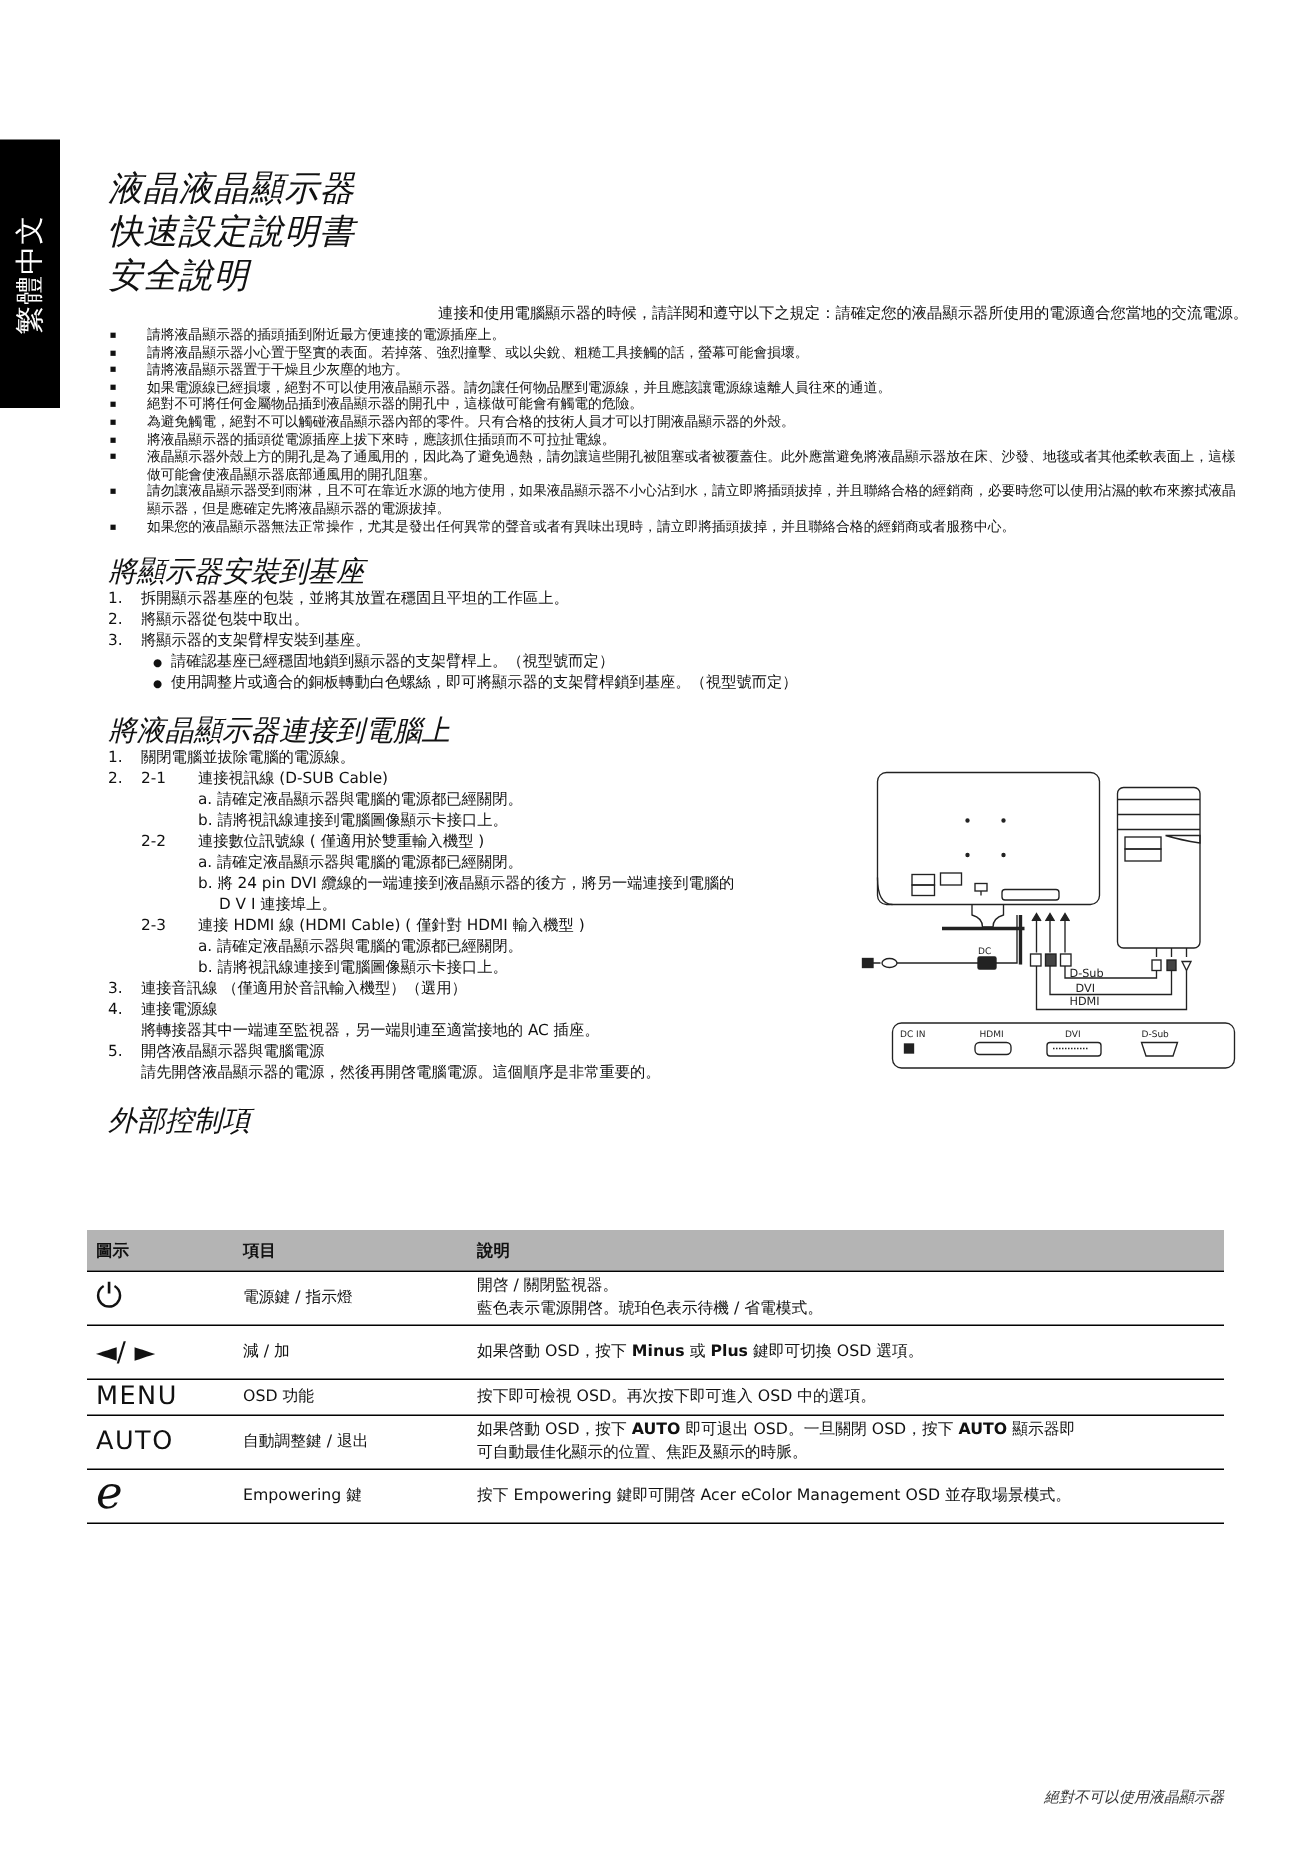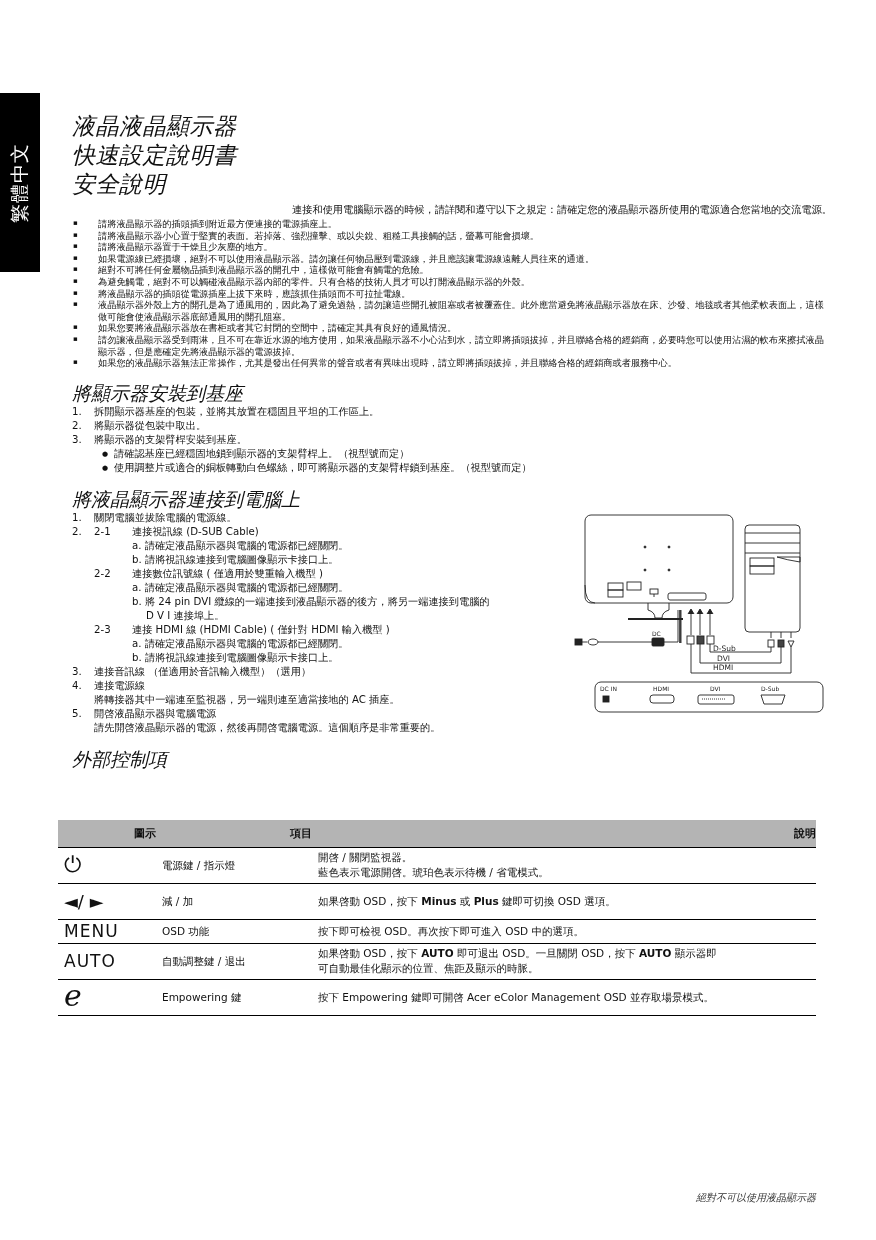--- a/index.html
+++ b/index.html
@@ -26,21 +26,21 @@
   .dots li { position: relative; padding-left: 12px; }
   .dots li::before { content: "●"; position: absolute; left: 0; top: 0; font-size: 7px; }
 
   .sub { position: relative; padding-left: 38px; }
   .sub .sn { position: absolute; left: 0; top: 0; }
   .ab { padding-left: 0; }
   .ab div { padding-left: 0; }
   .ab .cont { padding-left: 14px; }
 
   table.ctrl { position: absolute; left: 58px; top: 820px; width: 758px; border-collapse: collapse; font-size: 10.5px; }
-  table.ctrl th { background: #b4b4b4; text-align: right; font-weight: bold; height: 27px; padding-left: 6px; font-size: 11px; border-bottom: 1.5px solid #000; }
+  table.ctrl th { background: #b4b4b4; text-align: left; font-weight: bold; height: 27px; padding-left: 6px; font-size: 11px; border-bottom: 1.5px solid #000; }
   table.ctrl td { border-bottom: 1.2px solid #000; padding: 2px 6px; vertical-align: middle; line-height: 15px; }
   table.ctrl td.icon { width: 98px; height: 36px; font-size: 18px; }
   table.ctrl td.item { width: 156px; }
   .ico-power { font-size: 22px; }
   .ico-text { font-size: 17px; letter-spacing: 1px; font-family: "DejaVu Sans", sans-serif; }
   .ico-e { font-family: "DejaVu Serif", serif; font-style: italic; font-size: 30px; }
 
   .footer { position: absolute; right: 60px; top: 1191px; font-size: 10px; font-style: italic; color: #333; }
 
   .diagram { position: absolute; left: 565px; top: 510px; width: 260px; height: 205px; }
@@ -61,21 +61,20 @@
   <div class="intro">連接和使用電腦顯示器的時候，請詳閱和遵守以下之規定：請確定您的液晶顯示器所使用的電源適合您當地的交流電源。</div>
   <ul class="bullets">
     <li>請將液晶顯示器的插頭插到附近最方便連接的電源插座上。</li>
     <li>請將液晶顯示器小心置于堅實的表面。若掉落、強烈撞擊、或以尖銳、粗糙工具接觸的話，螢幕可能會損壞。</li>
     <li>請將液晶顯示器置于干燥且少灰塵的地方。</li>
     <li>如果電源線已經損壞，絕對不可以使用液晶顯示器。請勿讓任何物品壓到電源線，并且應該讓電源線遠離人員往來的通道。</li>
     <li>絕對不可將任何金屬物品插到液晶顯示器的開孔中，這樣做可能會有觸電的危險。</li>
     <li>為避免觸電，絕對不可以觸碰液晶顯示器內部的零件。只有合格的技術人員才可以打開液晶顯示器的外殼。</li>
     <li>將液晶顯示器的插頭從電源插座上拔下來時，應該抓住插頭而不可拉扯電線。</li>
     <li>液晶顯示器外殼上方的開孔是為了通風用的，因此為了避免過熱，請勿讓這些開孔被阻塞或者被覆蓋住。此外應當避免將液晶顯示器放在床、沙發、地毯或者其他柔軟表面上，這樣做可能會使液晶顯示器底部通風用的開孔阻塞。</li>
-    <li>如果您要將液晶顯示器放在書柜或者其它封閉的空間中，請確定其具有良好的通風情況。</li>
     <li>請勿讓液晶顯示器受到雨淋，且不可在靠近水源的地方使用，如果液晶顯示器不小心沾到水，請立即將插頭拔掉，并且聯絡合格的經銷商，必要時您可以使用沾濕的軟布來擦拭液晶顯示器，但是應確定先將液晶顯示器的電源拔掉。</li>
     <li>如果您的液晶顯示器無法正常操作，尤其是發出任何異常的聲音或者有異味出現時，請立即將插頭拔掉，并且聯絡合格的經銷商或者服務中心。</li>
   </ul>
 
   <h2 class="sec">將顯示器安裝到基座</h2>
   <ol class="steps">
     <li><span class="num">1.</span><span>拆開顯示器基座的包裝，並將其放置在穩固且平坦的工作區上。</span></li>
     <li><span class="num">2.</span><span>將顯示器從包裝中取出。</span></li>
     <li><span class="num">3.</span><span>將顯示器的支架臂桿安裝到基座。</span>
       <ul class="dots">

